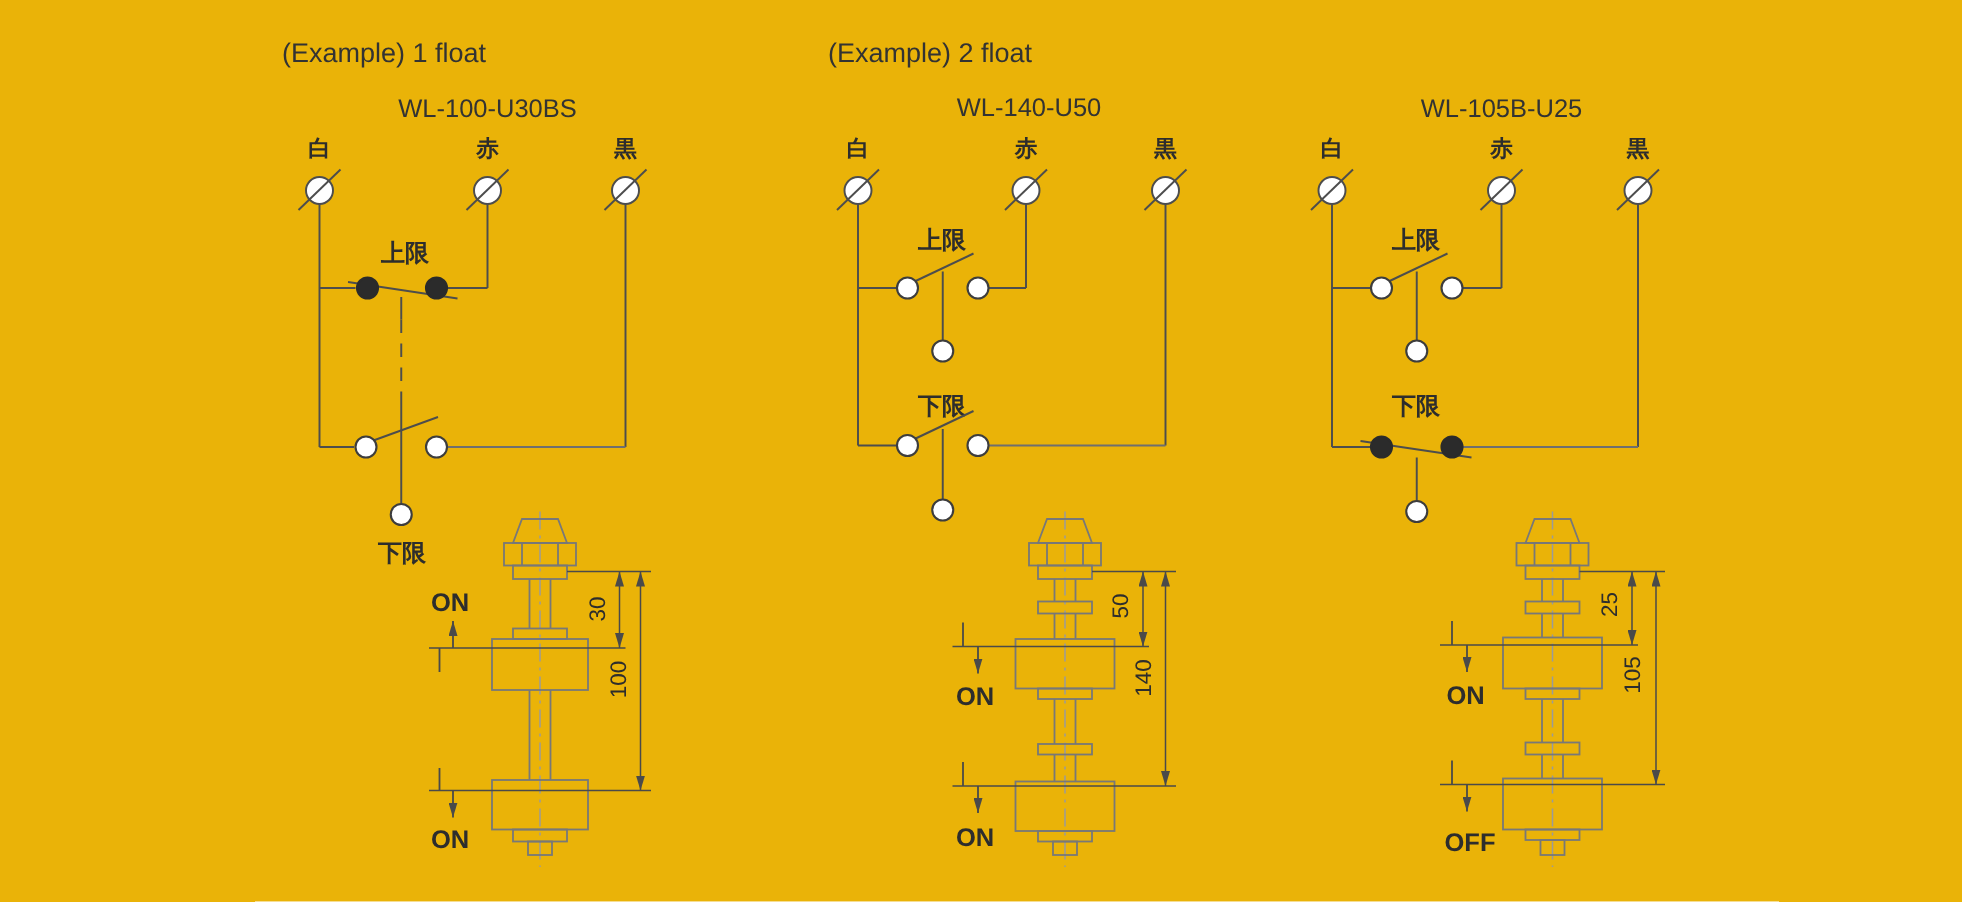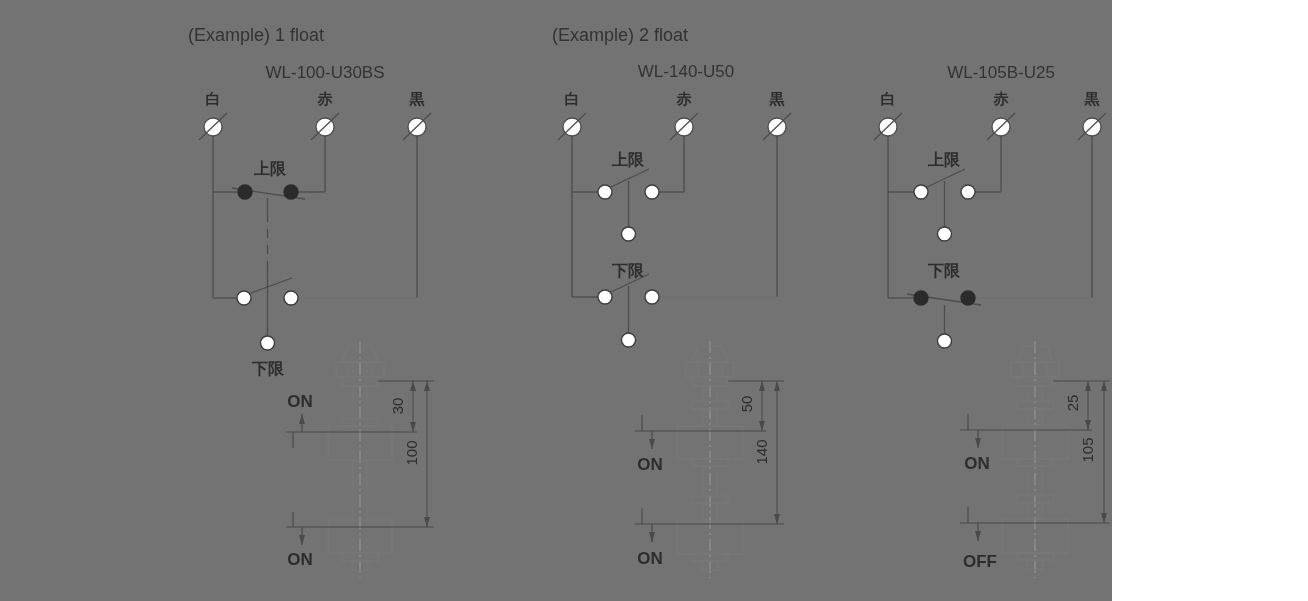--- a/index.html
+++ b/index.html
@@ -1,16 +1,16 @@
 <!DOCTYPE html>
 <html><head>
 <meta charset="utf-8">
 <style>
   html,body{margin:0;padding:0;background:#ffffff;}
-  .canvas{position:relative;width:1112px;height:601px;background:#737373;overflow:hidden;}
+  .canvas{position:relative;width:1308px;height:601px;background:#eab308;overflow:hidden;}
   svg{display:block;}
   text{font-family:"Liberation Sans","DejaVu Sans",sans-serif;fill:#2d2d2d;}
   .hdr{font-size:18px;fill:#333333;}
   .model{font-size:17px;fill:#333333;}
   .cjk{font-size:15px;font-weight:600;}
   .swlabel{font-size:16px;font-weight:600;}
   .state{font-size:17px;font-weight:700;}
   .dim{font-size:15px;}
   .wire{stroke:#4d4d4d;stroke-width:1.3;fill:none;}
   .wire-light{stroke:#6f6f6f;stroke-width:1.3;fill:none;}

